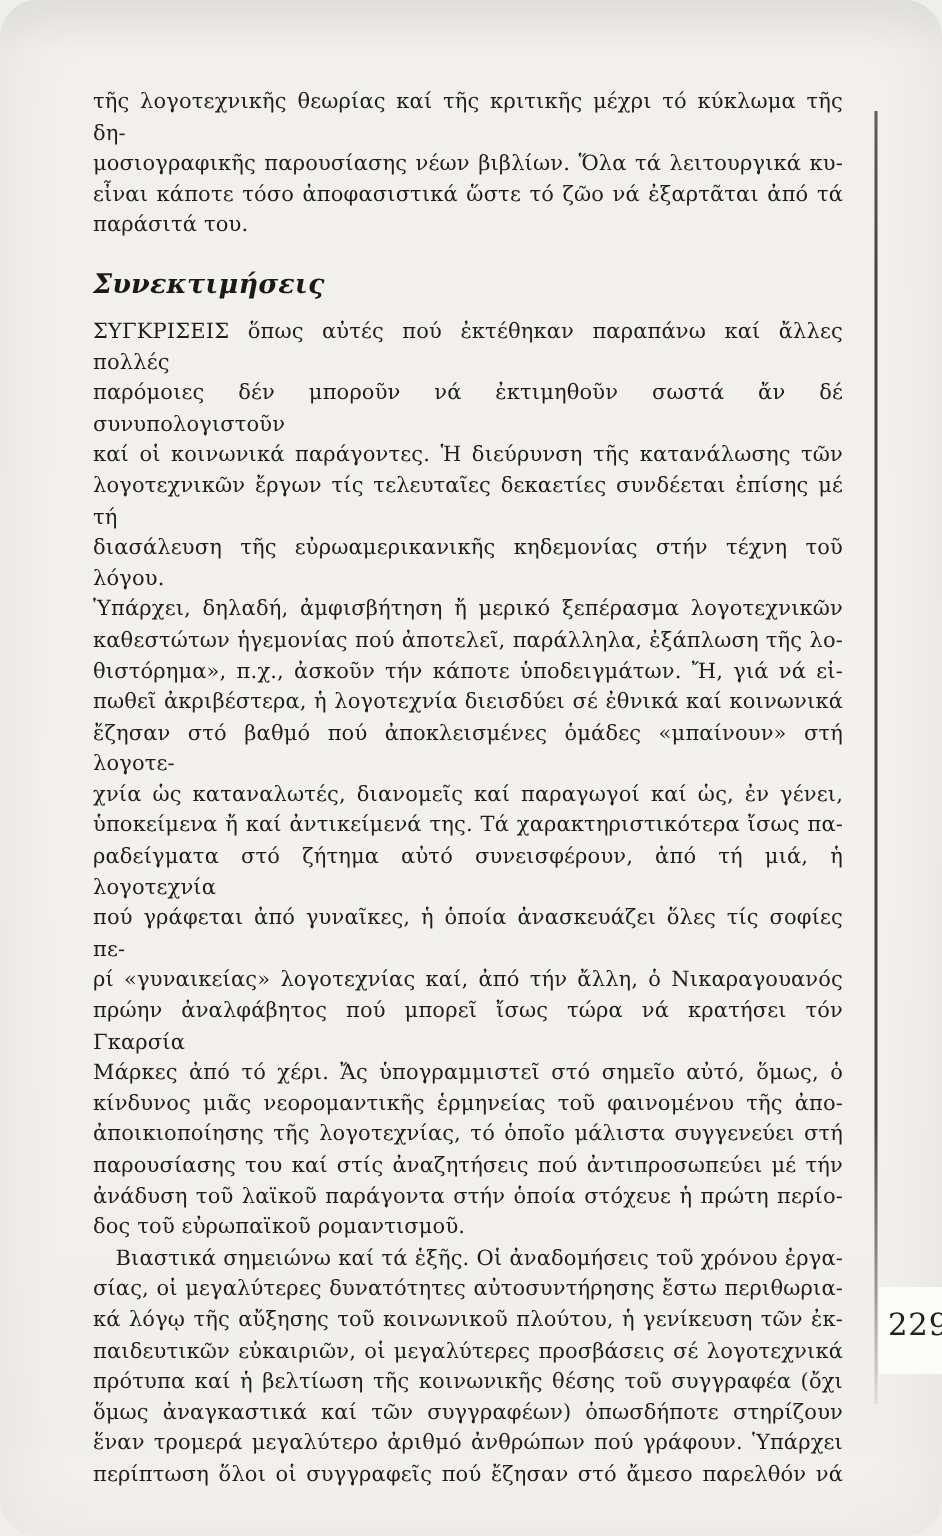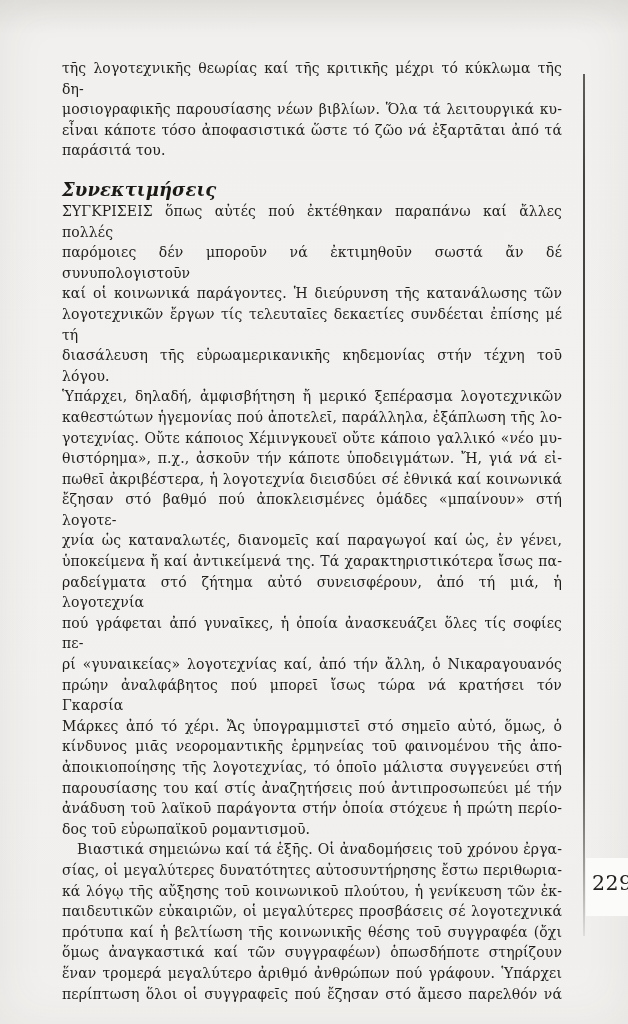--- a/index.html
+++ b/index.html
@@ -12,20 +12,21 @@
     position: relative;
     overflow: hidden;
     background: #efeeec;
     font-family: "DejaVu Serif", "Liberation Serif", serif;
   }
   .page {
     position: absolute;
     inset: 0;
     background: linear-gradient(180deg, #e6e5e2 0px, #f1f0ee 34px, #f2f1ef 520px, #f0efed 960px, #f3f2f0 1024px);
     box-shadow: inset 0 0 48px rgba(60,55,45,0.07);
+    border-radius: 25px;
   }
   .text-block {
     position: absolute;
     left: 62px;
     top: 58px;
     width: 500px;
     color: #201e1b;
     font-size: 14px;
     line-height: 20.6px;
     letter-spacing: 0.1px;
@@ -41,21 +42,21 @@
   }
   .line.indent {
     text-indent: 15px;
   }
   .section-heading {
     font-weight: bold;
     font-style: italic;
     font-size: 18px;
     line-height: 23px;
     margin-top: 17px;
-    margin-bottom: 0;
+    margin-bottom: 10px;
     color: #1c1a17;
   }
   .margin-rule {
     position: absolute;
     left: 583px;
     top: 74px;
     width: 2px;
     height: 862px;
     background: linear-gradient(to bottom,
       rgba(70,68,64,0.85) 0%,
@@ -95,21 +96,20 @@
       </div>
     <div class="section-heading">Συνεκτιμήσεις</div>
     <div>
         <div class="line">ΣΥΓΚΡΙΣΕΙΣ ὅπως αὐτές πού ἐκτέθηκαν παραπάνω καί ἄλλες πολλές</div>
         <div class="line">παρόμοιες δέν μποροῦν νά ἐκτιμηθοῦν σωστά ἄν δέ συνυπολογιστοῦν</div>
         <div class="line">καί οἱ κοινωνικά παράγοντες. Ἡ διεύρυνση τῆς κατανάλωσης τῶν</div>
         <div class="line">λογοτεχνικῶν ἔργων τίς τελευταῖες δεκαετίες συνδέεται ἐπίσης μέ τή</div>
         <div class="line">διασάλευση τῆς εὐρωαμερικανικῆς κηδεμονίας στήν τέχνη τοῦ λόγου.</div>
         <div class="line">Ὑπάρχει, δηλαδή, ἀμφισβήτηση ἤ μερικό ξεπέρασμα λογοτεχνικῶν</div>
         <div class="line">καθεστώτων ἡγεμονίας πού ἀποτελεῖ, παράλληλα, ἐξάπλωση τῆς λο-</div>
-        <div class="line">γοτεχνίας. Οὔτε κάποιος Χέμινγκουεϊ οὔτε κάποιο γαλλικό «νέο μυ-</div>
         <div class="line">θιστόρημα», π.χ., ἀσκοῦν τήν κάποτε ὑποδειγμάτων. Ἤ, γιά νά εἰ-</div>
         <div class="line">πωθεῖ ἀκριβέστερα, ἡ λογοτεχνία διεισδύει σέ ἐθνικά καί κοινωνικά</div>
         <div class="line">ἔζησαν στό βαθμό πού ἀποκλεισμένες ὁμάδες «μπαίνουν» στή λογοτε-</div>
         <div class="line">χνία ὡς καταναλωτές, διανομεῖς καί παραγωγοί καί ὡς, ἐν γένει,</div>
         <div class="line">ὑποκείμενα ἤ καί ἀντικείμενά της. Τά χαρακτηριστικότερα ἴσως πα-</div>
         <div class="line">ραδείγματα στό ζήτημα αὐτό συνεισφέρουν, ἀπό τή μιά, ἡ λογοτεχνία</div>
         <div class="line">πού γράφεται ἀπό γυναῖκες, ἡ ὁποία ἀνασκευάζει ὅλες τίς σοφίες πε-</div>
         <div class="line">ρί «γυναικείας» λογοτεχνίας καί, ἀπό τήν ἄλλη, ὁ Νικαραγουανός</div>
         <div class="line">πρώην ἀναλφάβητος πού μπορεῖ ἴσως τώρα νά κρατήσει τόν Γκαρσία</div>
         <div class="line">Μάρκες ἀπό τό χέρι. Ἄς ὑπογραμμιστεῖ στό σημεῖο αὐτό, ὅμως, ὁ</div>

